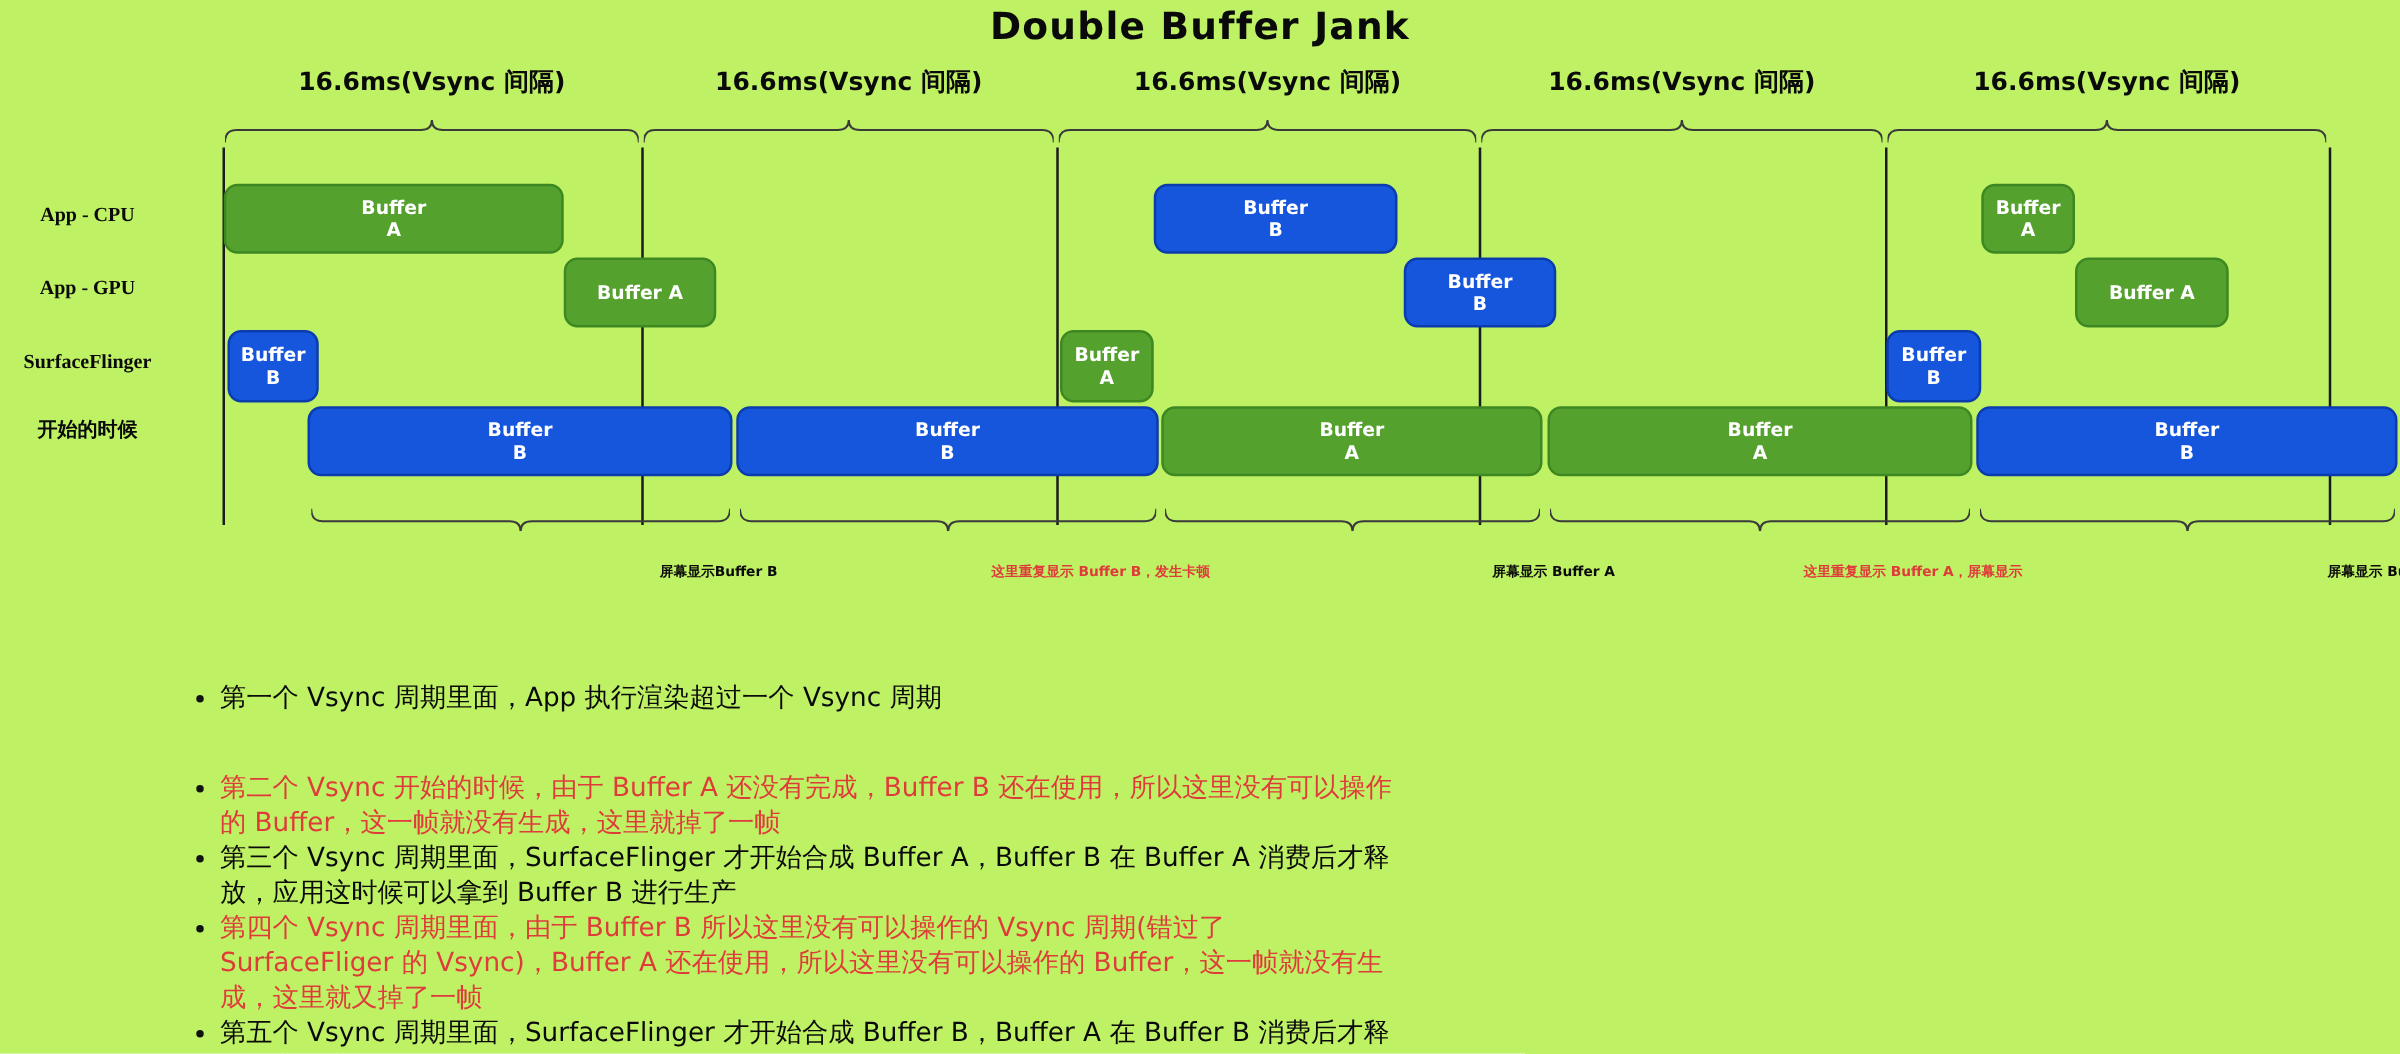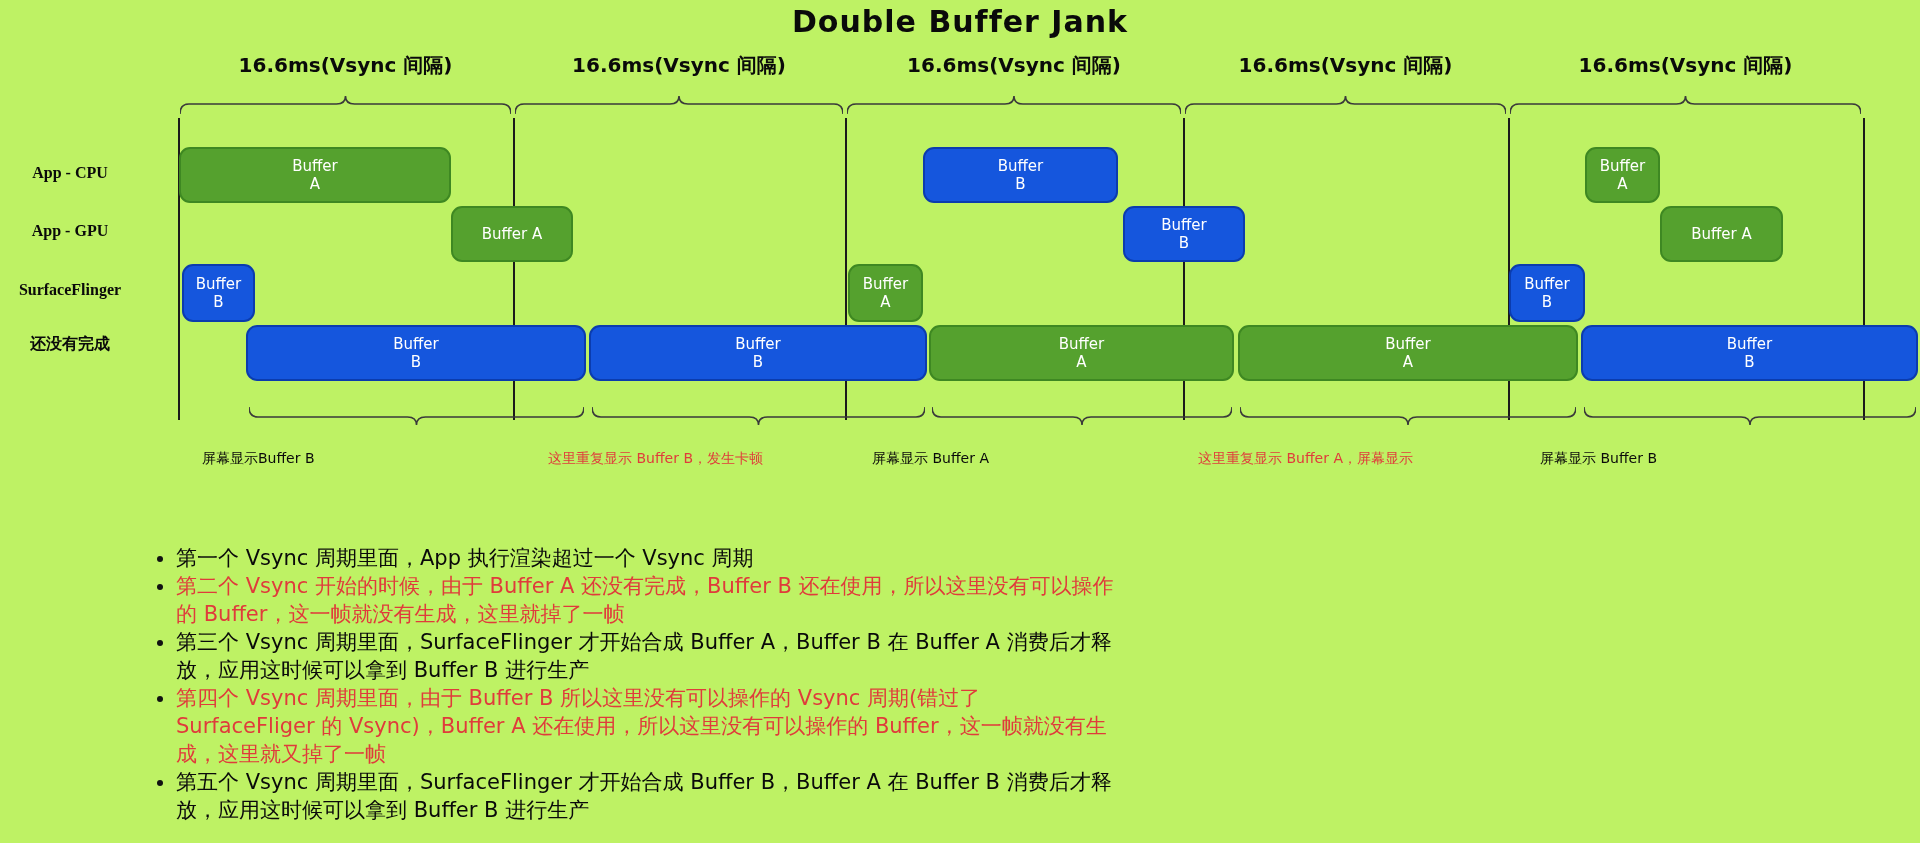--- a/index.html
+++ b/index.html
@@ -17,29 +17,29 @@
     font-size:20px;font-weight:bold;color:#0a0a0a;white-space:nowrap;
   }
   .vsync-line{width:2px;background:#1b1b1b;}
   .row-label{
     left:0;width:140px;text-align:center;font-size:16px;font-weight:bold;
     color:#0a0a0a;white-space:nowrap;font-family:Liberation Serif, serif;
   }
   .block{
     border-radius:11px;box-sizing:border-box;border:2px solid transparent;
     display:flex;flex-direction:column;align-items:center;justify-content:center;
-    color:#fff;font-size:15px;font-weight:normal;line-height:1.22;text-align:center;
+    color:#fff;font-size:15px;font-weight:bold;line-height:1.22;text-align:center;
     white-space:nowrap;
   }
   .block.green{background:#55a12e;border-color:#3e8822;}
   .block.blue{background:#1556dd;border-color:#0b3cae;}
   .brace-svg{display:block;}
   .bottom-label{
-    top:450px;width:420px;margin-left:-210px;text-align:left;
-    font-size:14px;font-weight:normal;white-space:nowrap;
+    top:450px;width:420px;margin-left:-210px;text-align:right;
+    font-size:11px;font-weight:bold;white-space:nowrap;
   }
   .notes{
     left:150px;top:544px;width:945px;margin:0;padding:0 0 0 26px;
     font-size:21px;font-weight:normal;line-height:28px;
   }
   .notes li{list-style:disc outside;margin:0;padding:0;}
   .notes li::marker{color:#111;}
 </style>
 </head>
 <body>
@@ -69,21 +69,21 @@
       </svg>
       <div class="abs vsync-line" style="left: 178px; top: 118px; height: 302px;"></div>
       <div class="abs vsync-line" style="left: 513px; top: 118px; height: 302px;"></div>
       <div class="abs vsync-line" style="left: 845px; top: 118px; height: 302px;"></div>
       <div class="abs vsync-line" style="left: 1183px; top: 118px; height: 302px;"></div>
       <div class="abs vsync-line" style="left: 1508px; top: 118px; height: 302px;"></div>
       <div class="abs vsync-line" style="left: 1863px; top: 118px; height: 302px;"></div>
       <div class="abs row-label" style="top: 164px;">App - CPU</div>
       <div class="abs row-label" style="top: 222px;">App - GPU</div>
       <div class="abs row-label" style="top: 281px;">SurfaceFlinger</div>
-      <div class="abs row-label" style="top: 334px;">还没有完成</div>
+      <div class="abs row-label" style="top: 334px;">开始的时候</div>
       <div class="abs block green" style="left: 179px; top: 147px; width: 272px; height: 56px;">
         <div>Buffer</div>
         <div>A</div>
       </div>
       <div class="abs block green" style="left: 451px; top: 206px; width: 122px; height: 56px;">
         <div>Buffer A</div>
       </div>
       <div class="abs block blue" style="left: 182px; top: 264px; width: 73px; height: 58px;">
         <div>Buffer</div>
         <div>B</div>
@@ -146,19 +146,19 @@
       <svg width="332" height="18" class="brace-svg" style="position: absolute; left: 1584px; top: 407px;">
         <path d="M0,0 Q0,10 9,10 L157,10 Q166,10 166,18 Q166,10 175,10 L323,10 Q332,10 332,0" fill="none" stroke="#3a3a3a" stroke-width="1.6" stroke-linecap="round"></path>
       </svg>
       <div class="abs bottom-label" style="left: 412px; color: rgb(10, 10, 10);">屏幕显示Buffer B</div>
       <div class="abs bottom-label" style="left: 758px; color: rgb(224, 59, 59);">这里重复显示 Buffer B，发生卡顿</div>
       <div class="abs bottom-label" style="left: 1082px; color: rgb(10, 10, 10);">屏幕显示 Buffer A</div>
       <div class="abs bottom-label" style="left: 1408px; color: rgb(224, 59, 59);">这里重复显示 Buffer A，屏幕显示</div>
       <div class="abs bottom-label" style="left: 1750px; color: rgb(10, 10, 10);">屏幕显示 Buffer B</div>
       <ul class="abs notes">
         <li style="color: rgb(10, 10, 10);">第一个 Vsync 周期里面，App 执行渲染超过一个 Vsync 周期</li>
-        <li style="color: rgb(224, 59, 59);">第二个 Vsync 开始的时候，由于 Buffer A 还没有完成，Buffer B 还在使用，所以这里没有可以操作的 Buffer，这一帧就没有生成，这里就掉了一帧</li>
+        <li style="color: rgb(224, 59, 59); margin-top: 44px;">第二个 Vsync 开始的时候，由于 Buffer A 还没有完成，Buffer B 还在使用，所以这里没有可以操作的 Buffer，这一帧就没有生成，这里就掉了一帧</li>
         <li style="color: rgb(10, 10, 10);">第三个 Vsync 周期里面，SurfaceFlinger 才开始合成 Buffer A，Buffer B 在 Buffer A 消费后才释放，应用这时候可以拿到 Buffer B 进行生产</li>
         <li style="color: rgb(224, 59, 59);">第四个 Vsync 周期里面，由于 Buffer B 所以这里没有可以操作的 Vsync 周期(错过了 SurfaceFliger 的 Vsync)，Buffer A 还在使用，所以这里没有可以操作的 Buffer，这一帧就没有生成，这里就又掉了一帧</li>
         <li style="color: rgb(10, 10, 10);">第五个 Vsync 周期里面，SurfaceFlinger 才开始合成 Buffer B，Buffer A 在 Buffer B 消费后才释放，应用这时候可以拿到 Buffer B 进行生产</li>
       </ul>
     </div>
 </div>
 
 </body></html>

